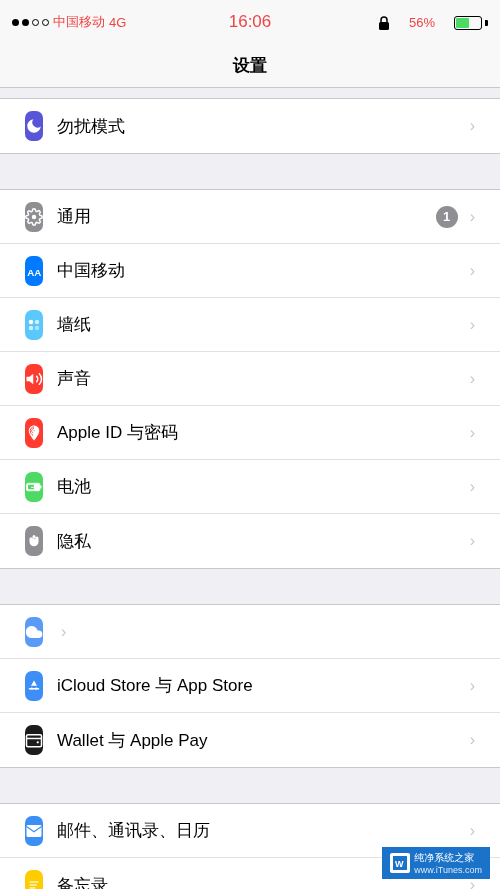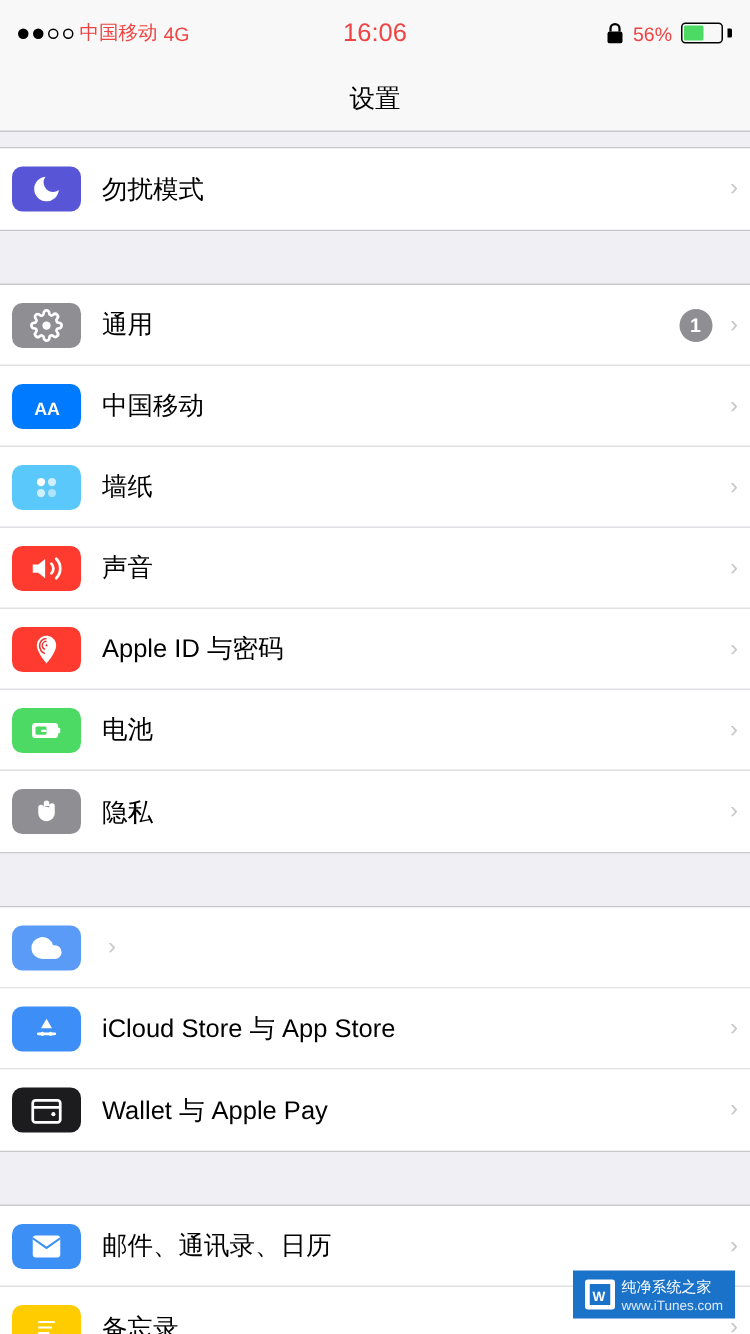--- a/index.html
+++ b/index.html
@@ -57,22 +57,22 @@
     .status-center {
       font-size: 17px;
       font-weight: 400;
       position: absolute;
       left: 50%;
       transform: translateX(-50%);
     }
 
     .status-right {
       display: flex;
-      align-items: flex-start;
-      gap: 6px;
+      align-items: flex-end;
+      gap: 19px;
       font-size: 13px;
     }
 
     .battery-icon {
       display: flex;
       align-items: center;
       gap: 2px;
     }
 
     .battery-body {
@@ -106,21 +106,21 @@
       height: 44px;
       background: rgba(248,248,248,0.97);
       border-bottom: 1px solid #c8c7cc;
       display: flex;
       align-items: center;
       justify-content: center;
     }
 
     .nav-title {
       font-size: 17px;
-      font-weight: 400;
+      font-weight: 700;
       color: #000;
     }
 
     
     .settings-container {
       overflow-y: auto;
       height: calc(889px - 88px);
     }
 
     .section-gap {
@@ -137,32 +137,32 @@
       background: #fff;
       border-top: 1px solid #c8c7cc;
       border-bottom: 1px solid #c8c7cc;
     }
 
     .settings-item {
       display: flex;
       align-items: center;
       height: 54px;
       background: #fff;
-      padding: 0 8px;
+      padding: 0 25px;
       border-bottom: 1px solid #e0e0e5;
       cursor: pointer;
       position: relative;
     }
 
     .settings-item:last-child {
       border-bottom: none;
     }
 
     .item-icon {
-      width: 46px;
+      width: 18px;
       height: 30px;
       border-radius: 7px;
       display: flex;
       align-items: center;
       justify-content: center;
       margin-right: 14px;
       flex-shrink: 0;
       font-size: 18px;
     }
 

